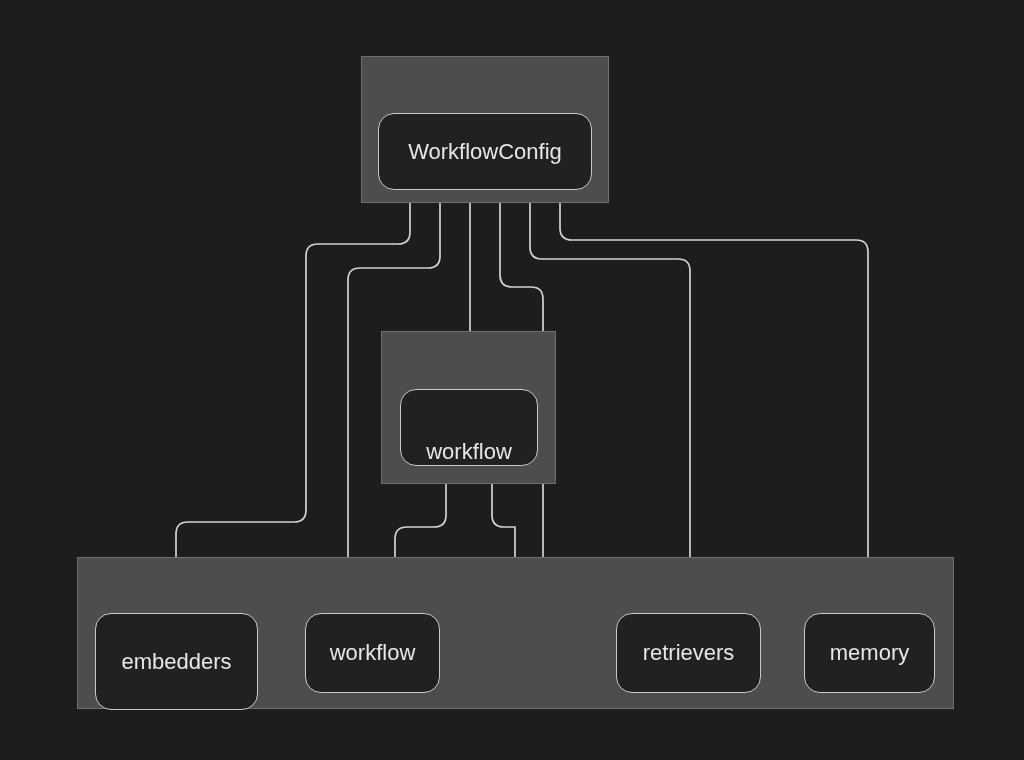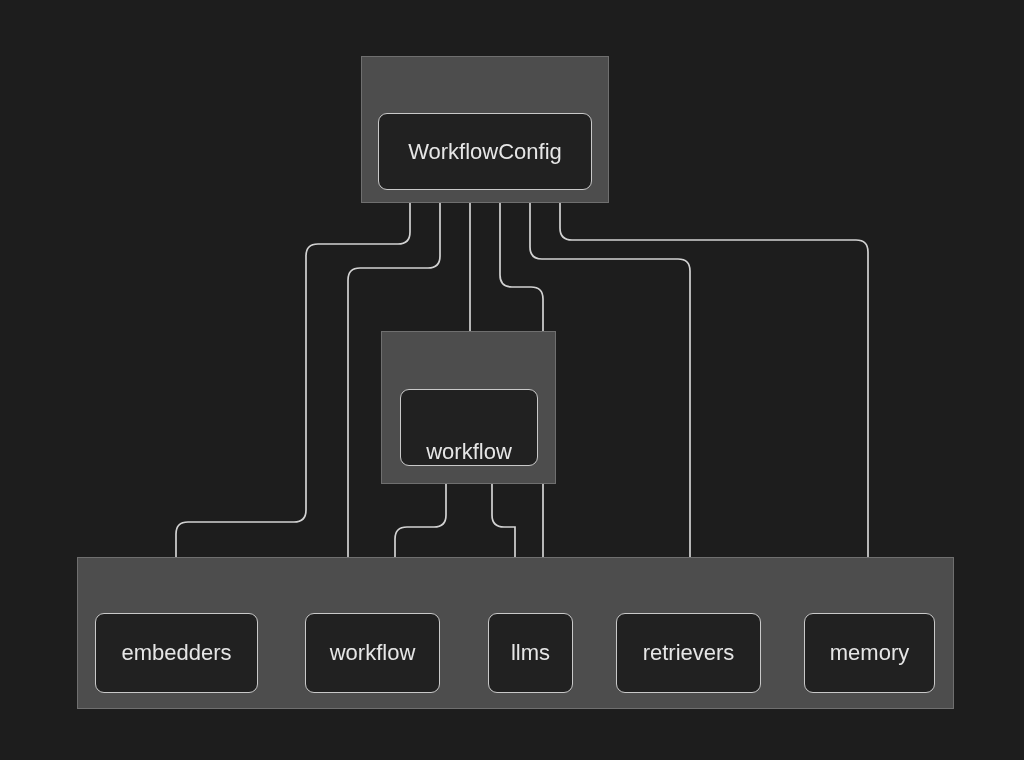--- a/index.html
+++ b/index.html
@@ -24,42 +24,42 @@
     text-align: center;
     color: #ffffff;
     font-size: 22px;
     letter-spacing: .2px;
     white-space: nowrap;
   }
   .node {
     position: absolute;
     background: #212121;
     border: 1.6px solid #c9c9c9;
-    border-radius: 9px;
+    border-radius: 16px;
     display: flex;
     align-items: center;
     justify-content: center;
     color: #e6e6e6;
     font-size: 22px;
     white-space: nowrap;
   }
 
   
   #grp-config { left: 361px; top: 56px; width: 248px; height: 147px; }
   #grp-config-title { top: 60px; }
   #node-workflowconfig { left: 378px; top: 113px; width: 214px; height: 77px; }
 
   
   #grp-core { left: 381px; top: 331px; width: 175px; height: 153px; }
   #grp-core-title { top: 337px; }
   #node-workflow { left: 400px; top: 389px; width: 138px; height: 77px; align-items: flex-end; }
 
   
   #grp-components { left: 77px; top: 557px; width: 877px; height: 152px; }
-  #node-embedders  { left: 95px;  top: 613px; width: 163px; height: 80px; }
+  #node-embedders  { left: 95px;  top: 613px; width: 163px; height: 97px; }
   #node-functions  { left: 305px; top: 613px; width: 135px; height: 80px; }
   #node-llms       { left: 488px; top: 613px; width: 85px;  height: 80px; }
   #node-retrievers { left: 616px; top: 613px; width: 145px; height: 80px; }
   #node-memory     { left: 804px; top: 613px; width: 131px; height: 80px; }
 
   .edge { fill: none; stroke: #d2d2d2; stroke-width: 1.7; }
   .arrowhead { fill: #d2d2d2; }
 </style>
 </head>
 <body>
@@ -107,23 +107,20 @@
   <div class="group-box" id="grp-components">
     
   </div>
 
   <div class="node" id="node-embedders">
     <span>embedders</span>
   </div>
   <div class="node" id="node-functions">
     <span>workflow</span>
   </div>
-  <div class="node" id="node-llms">
-    <span>llms</span>
-  </div>
   <div class="node" id="node-retrievers">
     <span>retrievers</span>
   </div>
   <div class="node" id="node-memory">
     <span>memory</span>
   </div>
 
 </div>
 
 </body></html>

